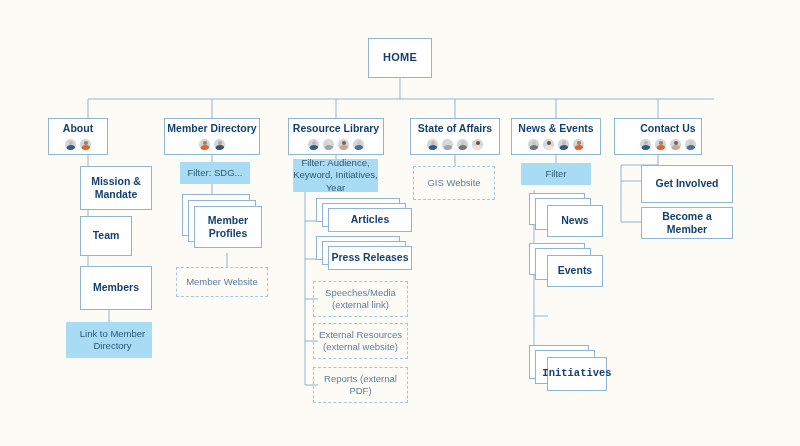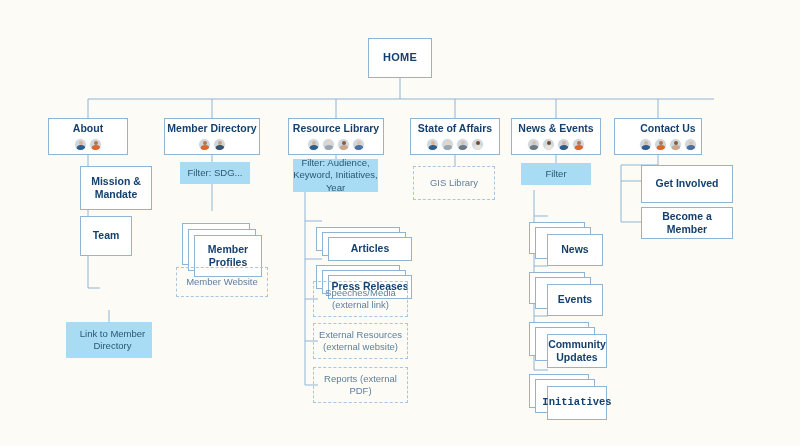--- a/index.html
+++ b/index.html
@@ -73,21 +73,21 @@
     background:#41607a;
   }
   .av.a1::before{background:#d9b294;} .av.a1::after{background:#2f5d8e;}
   .av.a2::before{background:#8c5a3c;} .av.a2::after{background:#caa88f;}
   .av.a3::before{background:#e0bda0;} .av.a3::after{background:#6c7a86;}
   .av.a4::before{background:#b5764a;} .av.a4::after{background:#d9672e;}
   .av.a5::before{background:#caa07d;} .av.a5::after{background:#39536b;}
   .av.a6::before{background:#f0d2b8;} .av.a6::after{background:#9aa7b1;}
   .av.a7::before{background:#7b4a2e;} .av.a7::after{background:#e6e2dc;}
   .av.a8::before{background:#e3c0a4;} .av.a8::after{background:#4a6fa0;}
-  .stack{position:absolute;z-index:5;margin-top:29px;}
+  .stack{position:absolute;z-index:5;}
   .stack .sheet{
     position:absolute;
     box-sizing:border-box;
     background:#ffffff;
     border:1px solid #8fb4d4;
   }
   .stack .front{
     position:absolute;
     box-sizing:border-box;
     background:#ffffff;
@@ -149,32 +149,35 @@
     <line x1="621" y1="165" x2="621" y2="222"></line>
     <line x1="621" y1="165" x2="658" y2="165"></line>
     <line x1="621" y1="181" x2="641" y2="181"></line>
     <line x1="621" y1="222" x2="641" y2="222"></line>
   </svg>
 
   <div class="node box home" style="left:368px;top:38px;width:64px;height:40px;">
     <span class="label">HOME</span>
   </div>
 
-  <div class="node box" style="left:48px;top:118px;width:80px;height:37px;">
+  <div class="node box" style="left:48px;top:118px;width:60px;height:37px;">
     <span class="label">About</span>
     <span class="avatars">
       <span class="av a1"></span>
       <span class="av a4"></span>
     </span>
   </div>
   <div class="node box" style="left:80px;top:166px;width:72px;height:44px;">
     <span class="label">Mission &amp; Mandate</span>
   </div>
   <div class="node box" style="left:80px;top:216px;width:52px;height:40px;">
     <span class="label">Team</span>
+  </div>
+  <div class="node box" style="left:80px;top:266px;width:72px;height:44px;">
+    <span class="label">Members</span>
   </div>
   <div class="node hl" style="left:66px;top:322px;width:86px;height:36px;padding-left:7px;">
     <span class="label">Link to Member Directory</span>
   </div>
 
   <div class="node box" style="left:164px;top:118px;width:96px;height:37px;">
     <span class="label">Member Directory</span>
     <span class="avatars">
       <span class="av a4"></span>
       <span class="av a5"></span>
@@ -233,21 +236,21 @@
   <div class="node box" style="left:410px;top:118px;width:90px;height:37px;">
     <span class="label">State of Affairs</span>
     <span class="avatars">
       <span class="av a1"></span>
       <span class="av a6"></span>
       <span class="av a3"></span>
       <span class="av a7"></span>
     </span>
   </div>
   <div class="node dashed" style="left:413px;top:166px;width:82px;height:34px;">
-    <span class="label">GIS Library</span>
+    <span class="label">GIS Website</span>
   </div>
 
   <div class="node box" style="left:511px;top:118px;width:90px;height:37px;">
     <span class="label">News &amp; Events</span>
     <span class="avatars">
       <span class="av a3"></span>
       <span class="av a7"></span>
       <span class="av a1"></span>
       <span class="av a4"></span>
     </span>
@@ -262,27 +265,20 @@
       <span class="label">News</span>
     </div>
   </div>
   <div class="stack" style="left:529px;top:243px;width:74px;height:48px;">
     <div class="sheet" style="left:0;top:0;width:56px;height:32px;"></div>
     <div class="sheet" style="left:6px;top:5px;width:56px;height:32px;"></div>
     <div class="front" style="left:18px;top:12px;width:56px;height:32px;">
       <span class="label">Events</span>
     </div>
   </div>
-  <div class="stack" style="left:529px;top:293px;width:78px;height:50px;">
-    <div class="sheet" style="left:0;top:0;width:60px;height:34px;"></div>
-    <div class="sheet" style="left:6px;top:5px;width:60px;height:34px;"></div>
-    <div class="front" style="left:18px;top:12px;width:60px;height:34px;">
-      <span class="label">Community Updates</span>
-    </div>
-  </div>
   <div class="stack" style="left:529px;top:345px;width:78px;height:50px;font-family:Liberation Mono, monospace;">
     <div class="sheet" style="left:0;top:0;width:60px;height:34px;"></div>
     <div class="sheet" style="left:6px;top:5px;width:60px;height:34px;"></div>
     <div class="front" style="left:18px;top:12px;width:60px;height:34px;">
       <span class="label">Initiatives</span>
     </div>
   </div>
 
   <div class="node box" style="left:614px;top:118px;width:88px;height:37px;padding-left:20px;">
     <span class="label">Contact Us</span>

